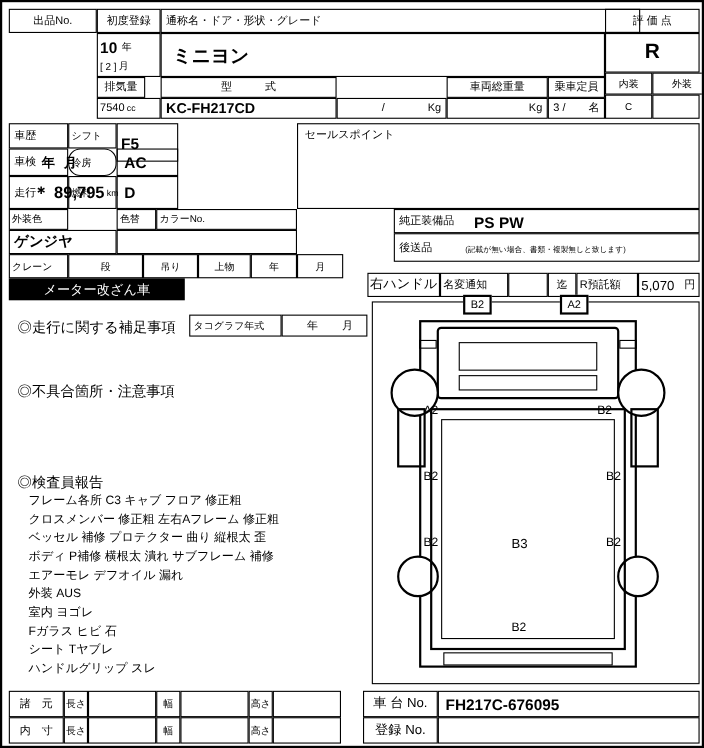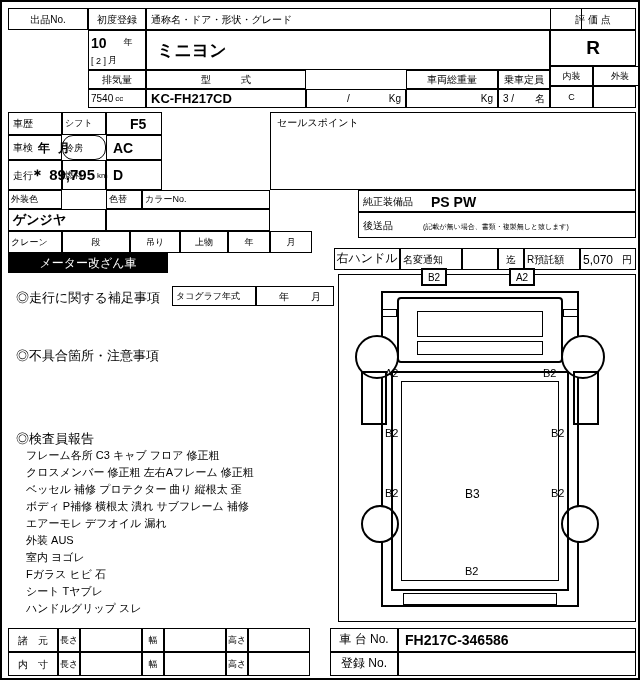--- a/index.html
+++ b/index.html
@@ -37,41 +37,41 @@
 </style>
 </head>
 <body>
 
 <div id="sheet">
 
   <div class="bx ctr lbl" style="left:6px;top:6px;width:80px;height:22px;">出品No.</div>
 
   <div class="bx ctr lbl" style="left:86px;top:6px;width:58px;height:22px;">初度登録</div>
   <div class="bx" style="left:86px;top:28px;width:58px;height:40px;">
-    <div class="abs" style="left:2px;top:2px;width:54px;height:19px;display:flex;align-items:center;gap:13px;">
+    <div class="abs" style="left:2px;top:2px;width:54px;height:19px;display:flex;align-items:center;">
       <span class="med">10</span>
       <span class="sm" style="margin-left:4px;">年</span>
     </div>
     <div class="abs" style="left:2px;top:21px;width:54px;height:17px;display:flex;align-items:center;">
       <span class="sm">[ 2 ]</span>
       <span class="sm" style="margin-left:2px;">月</span>
     </div>
   </div>
 
   <div class="bx lft lbl" style="left:144px;top:6px;width:436px;height:22px;padding-left:4px;">通称名・ドア・形状・グレード</div>
   <div class="bx lft med" style="left:144px;top:28px;width:404px;height:40px;padding-left:10px;font-size:17px;">ミニヨン</div>
 
   <div class="bx ctr lbl" style="left:548px;top:6px;width:86px;height:22px;">評 価 点</div>
   <div class="bx ctr" style="left:548px;top:28px;width:86px;height:36px;font-size:19px;font-weight:bold;">R</div>
   <div class="bx ctr sm" style="left:548px;top:64px;width:43px;height:20px;">内装</div>
   <div class="bx ctr sm" style="left:591px;top:64px;width:54px;height:20px;">外装</div>
   <div class="bx ctr sm" style="left:548px;top:84px;width:43px;height:22px;">C</div>
   <div class="bx ctr sm" style="left:591px;top:84px;width:43px;height:22px;"></div>
 
-  <div class="bx ctr lbl" style="left:86px;top:68px;width:58px;height:19px;text-align:right;">排気量</div>
+  <div class="bx ctr lbl" style="left:86px;top:68px;width:44px;height:19px;text-align:right;">排気量</div>
   <div class="bx lft" style="left:86px;top:87px;width:58px;height:19px;padding-left:2px;">
     <span class="lbl">7540</span>
     <span class="xs" style="margin-left:2px;">cc</span>
   </div>
 
   <div class="bx ctr lbl" style="left:144px;top:68px;width:160px;height:19px;">型　　　式</div>
   <div class="bx lft" style="left:144px;top:87px;width:160px;height:19px;padding-left:4px;font-size:13px;font-weight:bold;">KC-FH217CD</div>
 
   <div class="bx" style="left:304px;top:87px;width:100px;height:19px;">
     <span class="abs lbl" style="left:40px;top:3px;">/</span>
@@ -85,21 +85,21 @@
   </div>
 
   <div class="bx ctr lbl" style="left:496px;top:68px;width:52px;height:19px;">乗車定員</div>
   <div class="bx" style="left:496px;top:87px;width:52px;height:19px;">
     <span class="abs lbl" style="left:4px;top:3px;">3 /</span>
     <span class="abs lbl" style="right:4px;top:3px;">名</span>
   </div>
 
   <div class="bx lft lbl" style="left:6px;top:110px;width:54px;height:23px;padding-left:4px;">車歴</div>
   <div class="bx lft sm" style="left:60px;top:110px;width:44px;height:23px;padding-left:2px;">シフト</div>
-  <div class="bx lft med" style="left:104px;top:110px;width:56px;height:23px;padding-left:23px;">F5</div>
+  <div class="bx lft med" style="left:104px;top:110px;width:56px;height:35px;padding-left:3px;">F5</div>
 
   <div class="bx lft lbl" style="left:6px;top:133px;width:54px;height:25px;padding-left:4px;">車検</div>
   <div class="bx" style="left:60px;top:133px;width:0px;height:0px;border:none;"></div>
   <div class="bx" style="left:6px;top:133px;width:54px;height:25px;border:none;"></div>
 
   <div class="bx" style="left:60px;top:133px;width:44px;height:25px;border-radius:11px;">
     <span class="abs sm" style="left:2px;top:6px;">冷房</span>
   </div>
   <div class="bx lft med" style="left:104px;top:133px;width:56px;height:25px;padding-left:6px;">AC</div>
 
@@ -231,17 +231,17 @@
   <div class="bx" style="left:246px;top:626px;width:62px;height:24px;"></div>
 
   <div class="bx ctr sm" style="left:56px;top:650px;width:22px;height:24px;">長さ</div>
   <div class="bx" style="left:78px;top:650px;width:62px;height:24px;"></div>
   <div class="bx ctr sm" style="left:140px;top:650px;width:22px;height:24px;">幅</div>
   <div class="bx" style="left:162px;top:650px;width:62px;height:24px;"></div>
   <div class="bx ctr sm" style="left:224px;top:650px;width:22px;height:24px;">高さ</div>
   <div class="bx" style="left:246px;top:650px;width:62px;height:24px;"></div>
 
   <div class="bx ctr lbl" style="left:328px;top:626px;width:68px;height:24px;font-size:12px;">車 台 No.</div>
-  <div class="bx lft" style="left:396px;top:626px;width:238px;height:24px;padding-left:6px;font-size:14px;font-weight:bold;">FH217C-346586</div>
+  <div class="bx lft" style="left:396px;top:626px;width:238px;height:24px;padding-left:6px;font-size:14px;font-weight:bold;">FH217C-676095</div>
   <div class="bx ctr lbl" style="left:328px;top:650px;width:68px;height:24px;font-size:12px;">登録 No.</div>
   <div class="bx lft" style="left:396px;top:650px;width:238px;height:24px;padding-left:6px;font-size:13px;"></div>
 
 </div>
 
 </body></html>

